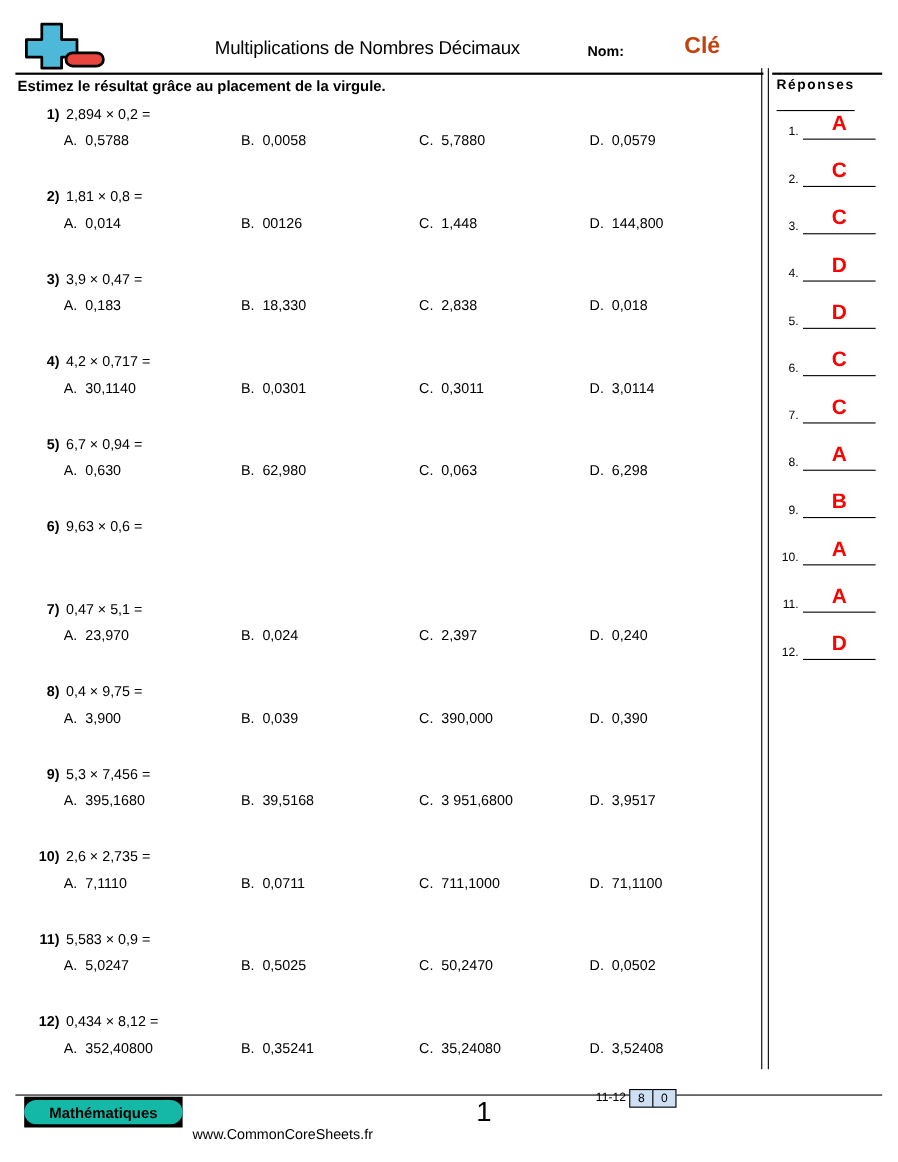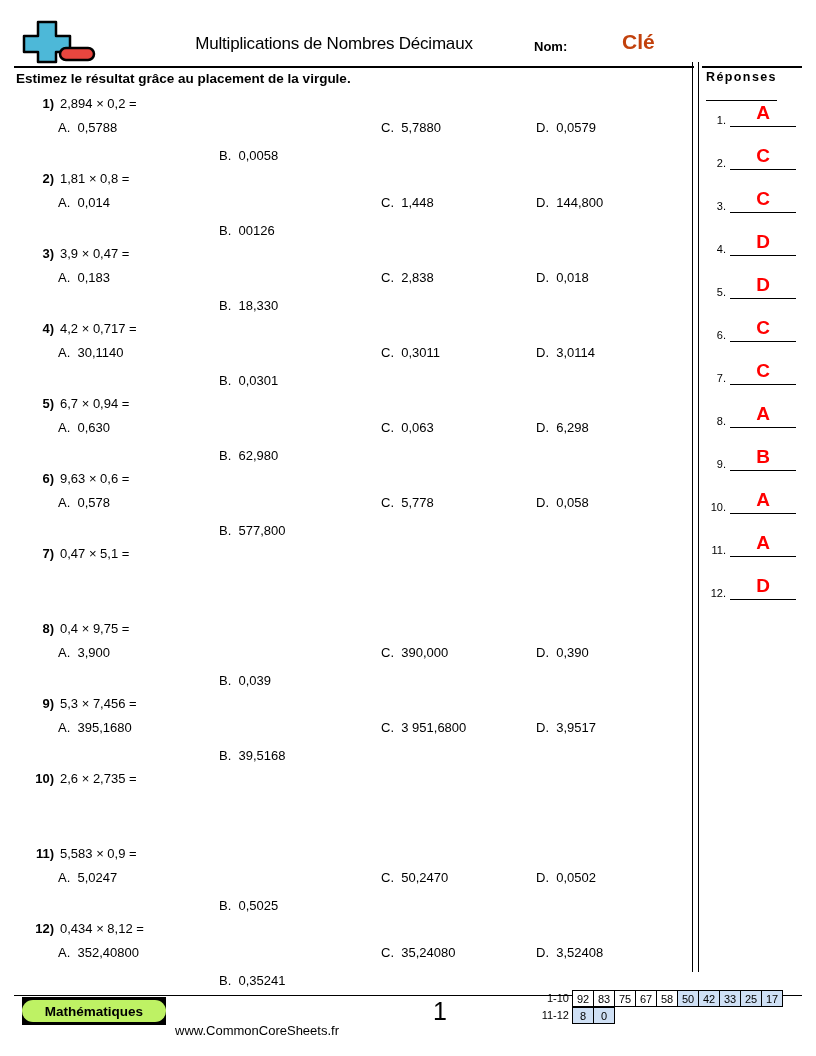--- a/index.html
+++ b/index.html
@@ -126,21 +126,21 @@
     height: 20px;
   }
   .choice {
     position: absolute;
     font-size: 13px;
     white-space: nowrap;
   }
   .choice .lbl { }
   .choice .val { }
   .c-a { left: 58px; }
-  .c-b { left: 219px; margin-top: 28px; }
+  .c-b { left: 219px; }
   .c-c { left: 381px; }
   .c-d { left: 536px; }
 
   
   #answers {
     position: absolute;
     left: 702px; top: 62px;
     width: 106px;
   }
   #answers-title {
@@ -192,21 +192,21 @@
     position: absolute;
     left: 22px; top: 997px;
     width: 144px; height: 28px;
     background: #000000;
     display: flex;
     align-items: center;
     justify-content: center;
   }
   #brand-pill {
     width: 158px; height: 22px;
-    background: #bef264;
+    background: #14b8a6;
     border-radius: 11px;
     display: flex;
     align-items: center;
     justify-content: center;
     font-size: 13.5px;
     font-weight: bold;
     color: #000000;
     white-space: nowrap;
   }
   #site-url {
@@ -335,30 +335,30 @@
         <div class="q-choices">
           <div class="choice c-a"><span class="lbl">A.</span>&nbsp;&nbsp;<span class="val">0,630</span></div>
           <div class="choice c-b"><span class="lbl">B.</span>&nbsp;&nbsp;<span class="val">62,980</span></div>
           <div class="choice c-c"><span class="lbl">C.</span>&nbsp;&nbsp;<span class="val">0,063</span></div>
           <div class="choice c-d"><span class="lbl">D.</span>&nbsp;&nbsp;<span class="val">6,298</span></div>
         </div>
       </div>
       <div class="q-block">
         <div class="q-num">6)</div>
         <div class="q-text">9,63 × 0,6 =</div>
-        <div class="q-choices">
-          <div class="choice c-a"><span class="lbl">A.</span>&nbsp;&nbsp;<span class="val">0,578</span></div>
-          <div class="choice c-b"><span class="lbl">B.</span>&nbsp;&nbsp;<span class="val">577,800</span></div>
-          <div class="choice c-c"><span class="lbl">C.</span>&nbsp;&nbsp;<span class="val">5,778</span></div>
-          <div class="choice c-d"><span class="lbl">D.</span>&nbsp;&nbsp;<span class="val">0,058</span></div>
-        </div>
       </div>
       <div class="q-block">
         <div class="q-num">7)</div>
         <div class="q-text">0,47 × 5,1 =</div>
+        <div class="q-choices">
+          <div class="choice c-a"><span class="lbl">A.</span>&nbsp;&nbsp;<span class="val">23,970</span></div>
+          <div class="choice c-b"><span class="lbl">B.</span>&nbsp;&nbsp;<span class="val">0,024</span></div>
+          <div class="choice c-c"><span class="lbl">C.</span>&nbsp;&nbsp;<span class="val">2,397</span></div>
+          <div class="choice c-d"><span class="lbl">D.</span>&nbsp;&nbsp;<span class="val">0,240</span></div>
+        </div>
       </div>
       <div class="q-block">
         <div class="q-num">8)</div>
         <div class="q-text">0,4 × 9,75 =</div>
         <div class="q-choices">
           <div class="choice c-a"><span class="lbl">A.</span>&nbsp;&nbsp;<span class="val">3,900</span></div>
           <div class="choice c-b"><span class="lbl">B.</span>&nbsp;&nbsp;<span class="val">0,039</span></div>
           <div class="choice c-c"><span class="lbl">C.</span>&nbsp;&nbsp;<span class="val">390,000</span></div>
           <div class="choice c-d"><span class="lbl">D.</span>&nbsp;&nbsp;<span class="val">0,390</span></div>
         </div>
@@ -369,20 +369,26 @@
         <div class="q-choices">
           <div class="choice c-a"><span class="lbl">A.</span>&nbsp;&nbsp;<span class="val">395,1680</span></div>
           <div class="choice c-b"><span class="lbl">B.</span>&nbsp;&nbsp;<span class="val">39,5168</span></div>
           <div class="choice c-c"><span class="lbl">C.</span>&nbsp;&nbsp;<span class="val">3 951,6800</span></div>
           <div class="choice c-d"><span class="lbl">D.</span>&nbsp;&nbsp;<span class="val">3,9517</span></div>
         </div>
       </div>
       <div class="q-block">
         <div class="q-num">10)</div>
         <div class="q-text">2,6 × 2,735 =</div>
+        <div class="q-choices">
+          <div class="choice c-a"><span class="lbl">A.</span>&nbsp;&nbsp;<span class="val">7,1110</span></div>
+          <div class="choice c-b"><span class="lbl">B.</span>&nbsp;&nbsp;<span class="val">0,0711</span></div>
+          <div class="choice c-c"><span class="lbl">C.</span>&nbsp;&nbsp;<span class="val">711,1000</span></div>
+          <div class="choice c-d"><span class="lbl">D.</span>&nbsp;&nbsp;<span class="val">71,1100</span></div>
+        </div>
       </div>
       <div class="q-block">
         <div class="q-num">11)</div>
         <div class="q-text">5,583 × 0,9 =</div>
         <div class="q-choices">
           <div class="choice c-a"><span class="lbl">A.</span>&nbsp;&nbsp;<span class="val">5,0247</span></div>
           <div class="choice c-b"><span class="lbl">B.</span>&nbsp;&nbsp;<span class="val">0,5025</span></div>
           <div class="choice c-c"><span class="lbl">C.</span>&nbsp;&nbsp;<span class="val">50,2470</span></div>
           <div class="choice c-d"><span class="lbl">D.</span>&nbsp;&nbsp;<span class="val">0,0502</span></div>
         </div>
@@ -469,33 +475,20 @@
 
   <div id="brand-badge">
     <div id="brand-pill">Mathématiques</div>
   </div>
 
   <div id="site-url">www.CommonCoreSheets.fr</div>
   <div id="page-number">1</div>
 
   <div id="score-table">
       <div class="score-row">
-        <div class="score-label">1-10</div>
-        <div class="score-cell">92</div>
-        <div class="score-cell">83</div>
-        <div class="score-cell">75</div>
-        <div class="score-cell">67</div>
-        <div class="score-cell">58</div>
-        <div class="score-cell shaded">50</div>
-        <div class="score-cell shaded">42</div>
-        <div class="score-cell shaded">33</div>
-        <div class="score-cell shaded">25</div>
-        <div class="score-cell shaded">17</div>
-      </div>
-      <div class="score-row">
         <div class="score-label">11-12</div>
         <div class="score-cell shaded">8</div>
         <div class="score-cell shaded">0</div>
         <div class="score-cell blank"></div>
         <div class="score-cell blank"></div>
         <div class="score-cell blank"></div>
         <div class="score-cell blank"></div>
         <div class="score-cell blank"></div>
         <div class="score-cell blank"></div>
         <div class="score-cell blank"></div>

